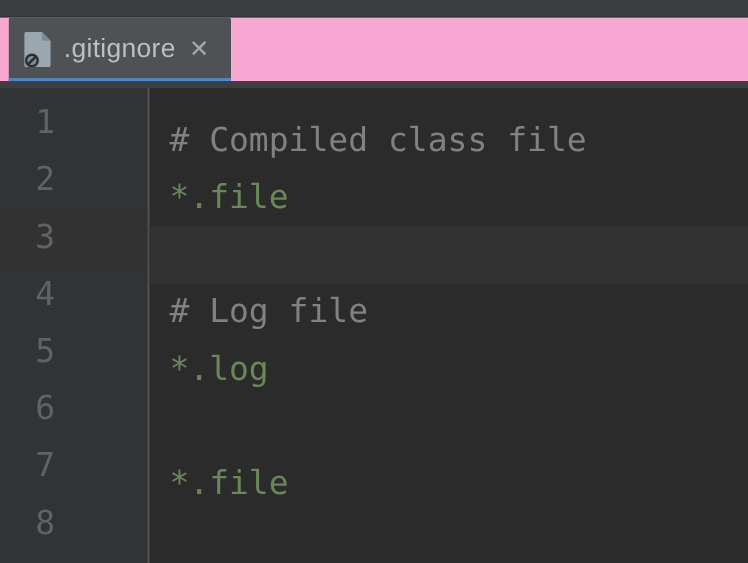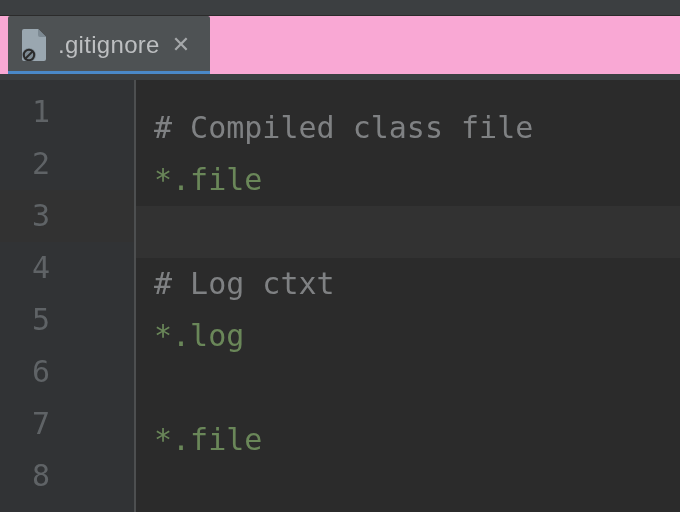--- a/index.html
+++ b/index.html
@@ -145,18 +145,18 @@
       <div class="ln">4</div>
       <div class="ln">5</div>
       <div class="ln">6</div>
       <div class="ln">7</div>
       <div class="ln">8</div>
     </div>
   <div class="code" id="code">
       <div class="line"><span class="tok-comment"># Compiled class file</span></div>
       <div class="line"><span class="tok-pattern">*.file</span></div>
       <div class="line current"></div>
-      <div class="line"><span class="tok-comment"># Log ctxt</span></div>
+      <div class="line"><span class="tok-comment"># Log file</span></div>
       <div class="line"><span class="tok-pattern">*.log</span></div>
       <div class="line"></div>
       <div class="line"><span class="tok-pattern">*.file</span></div>
     </div>
 </div>
 
 </body></html>

